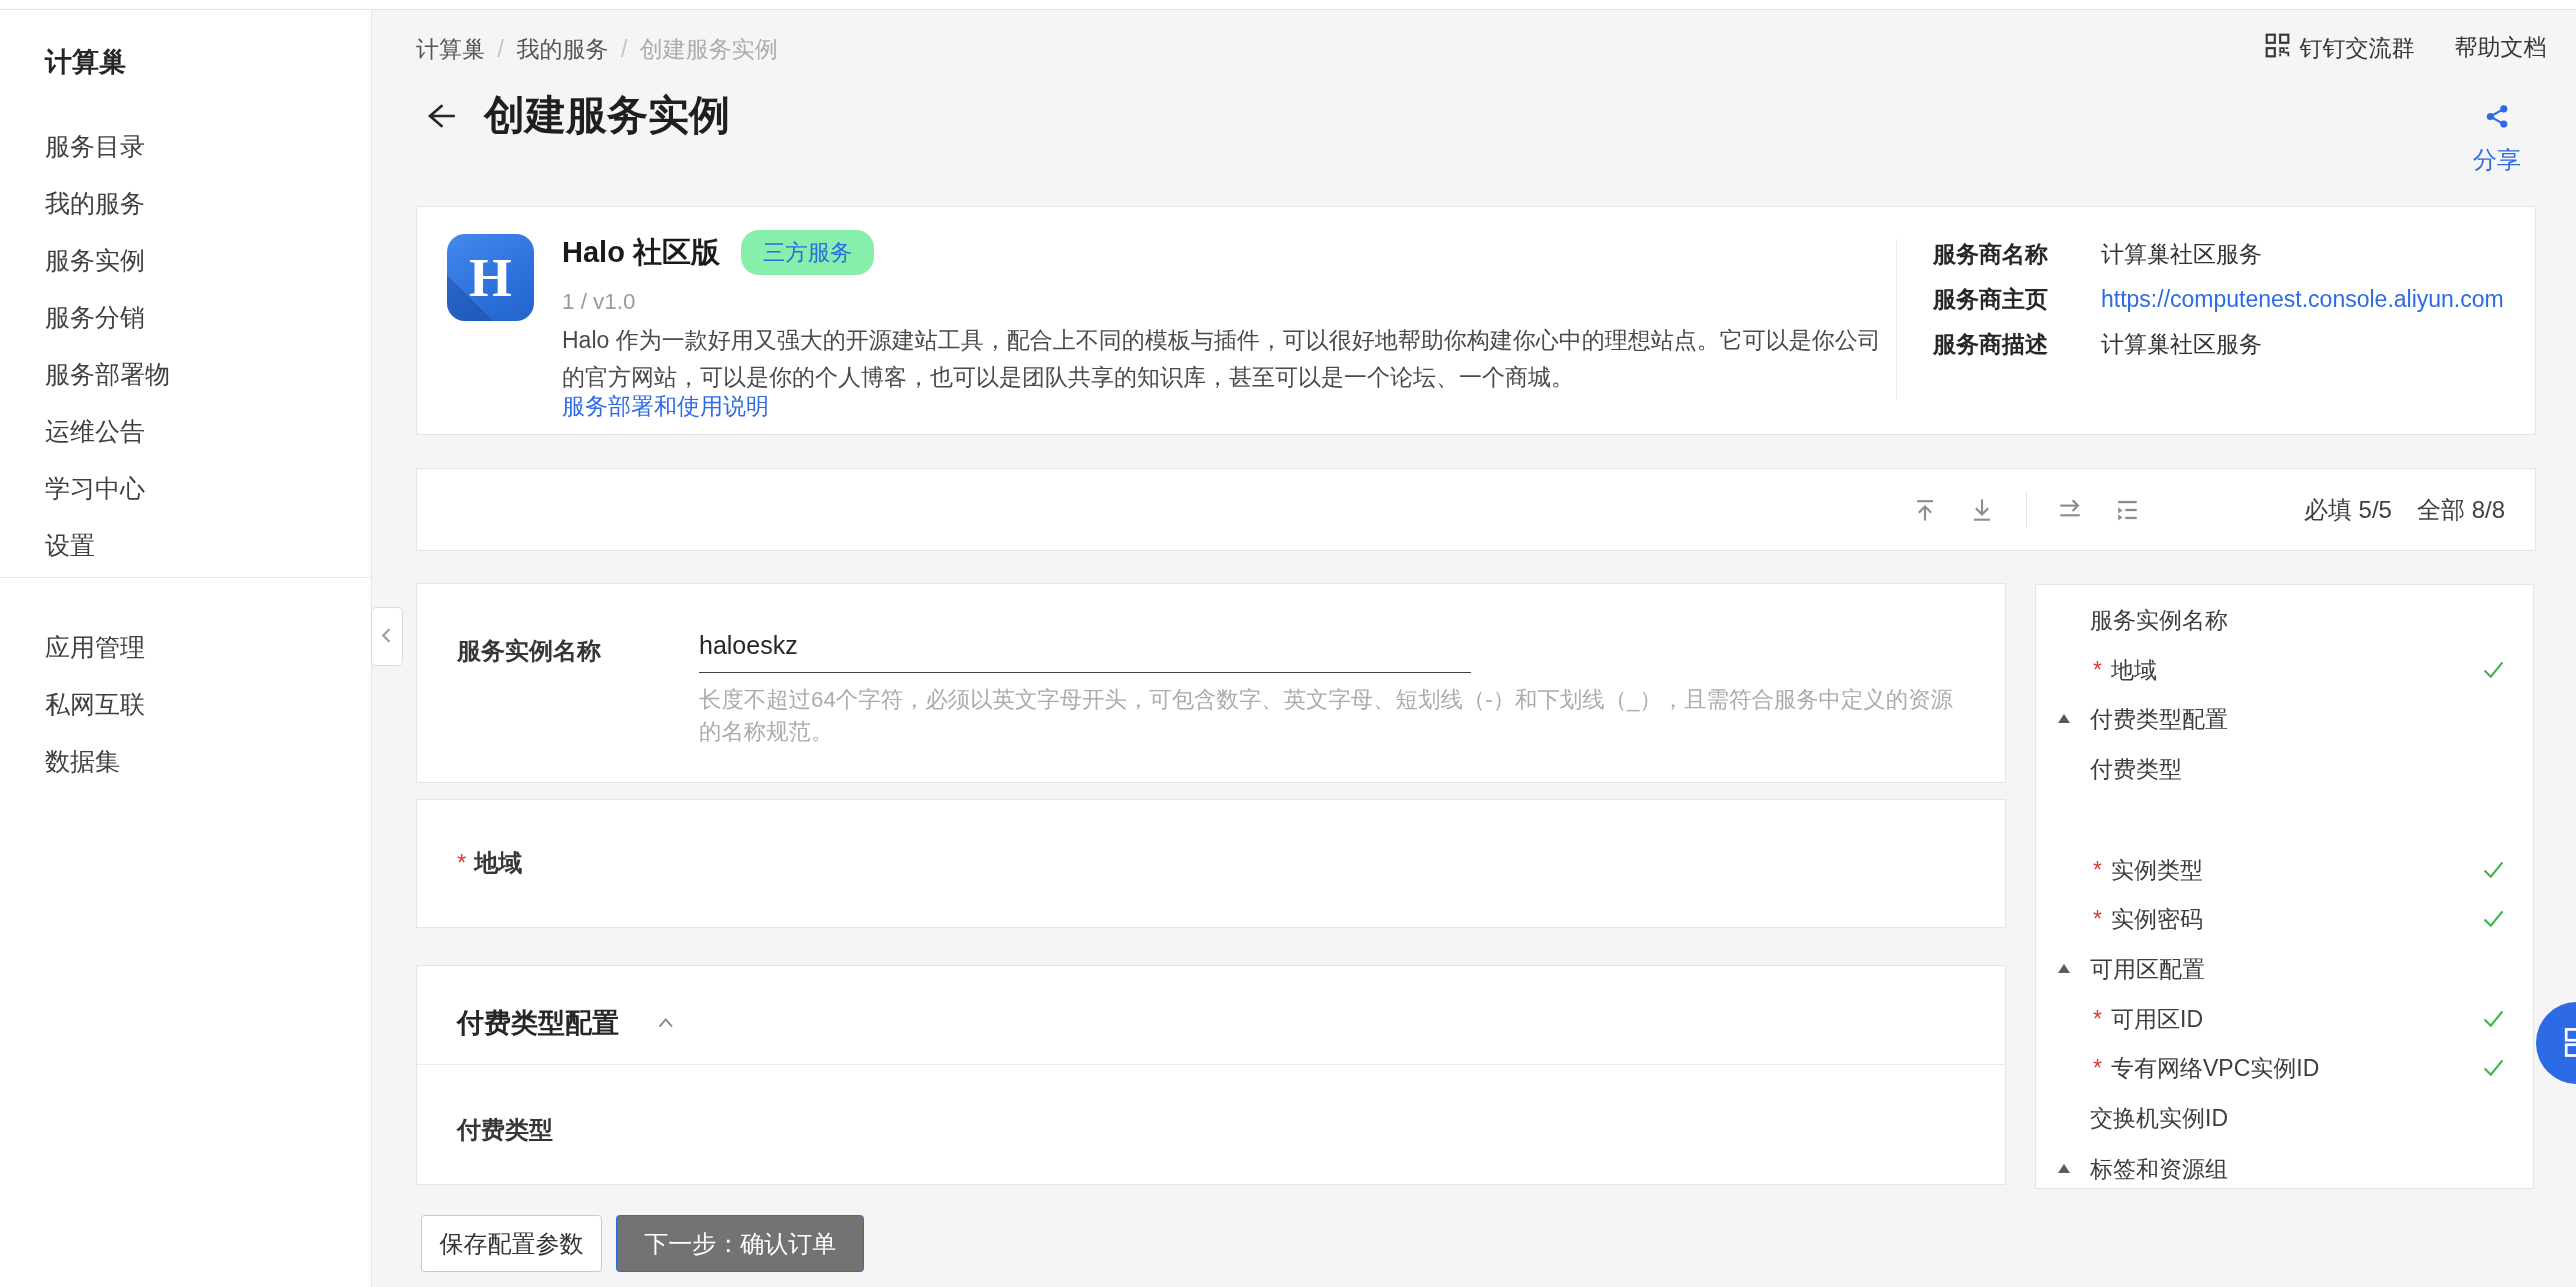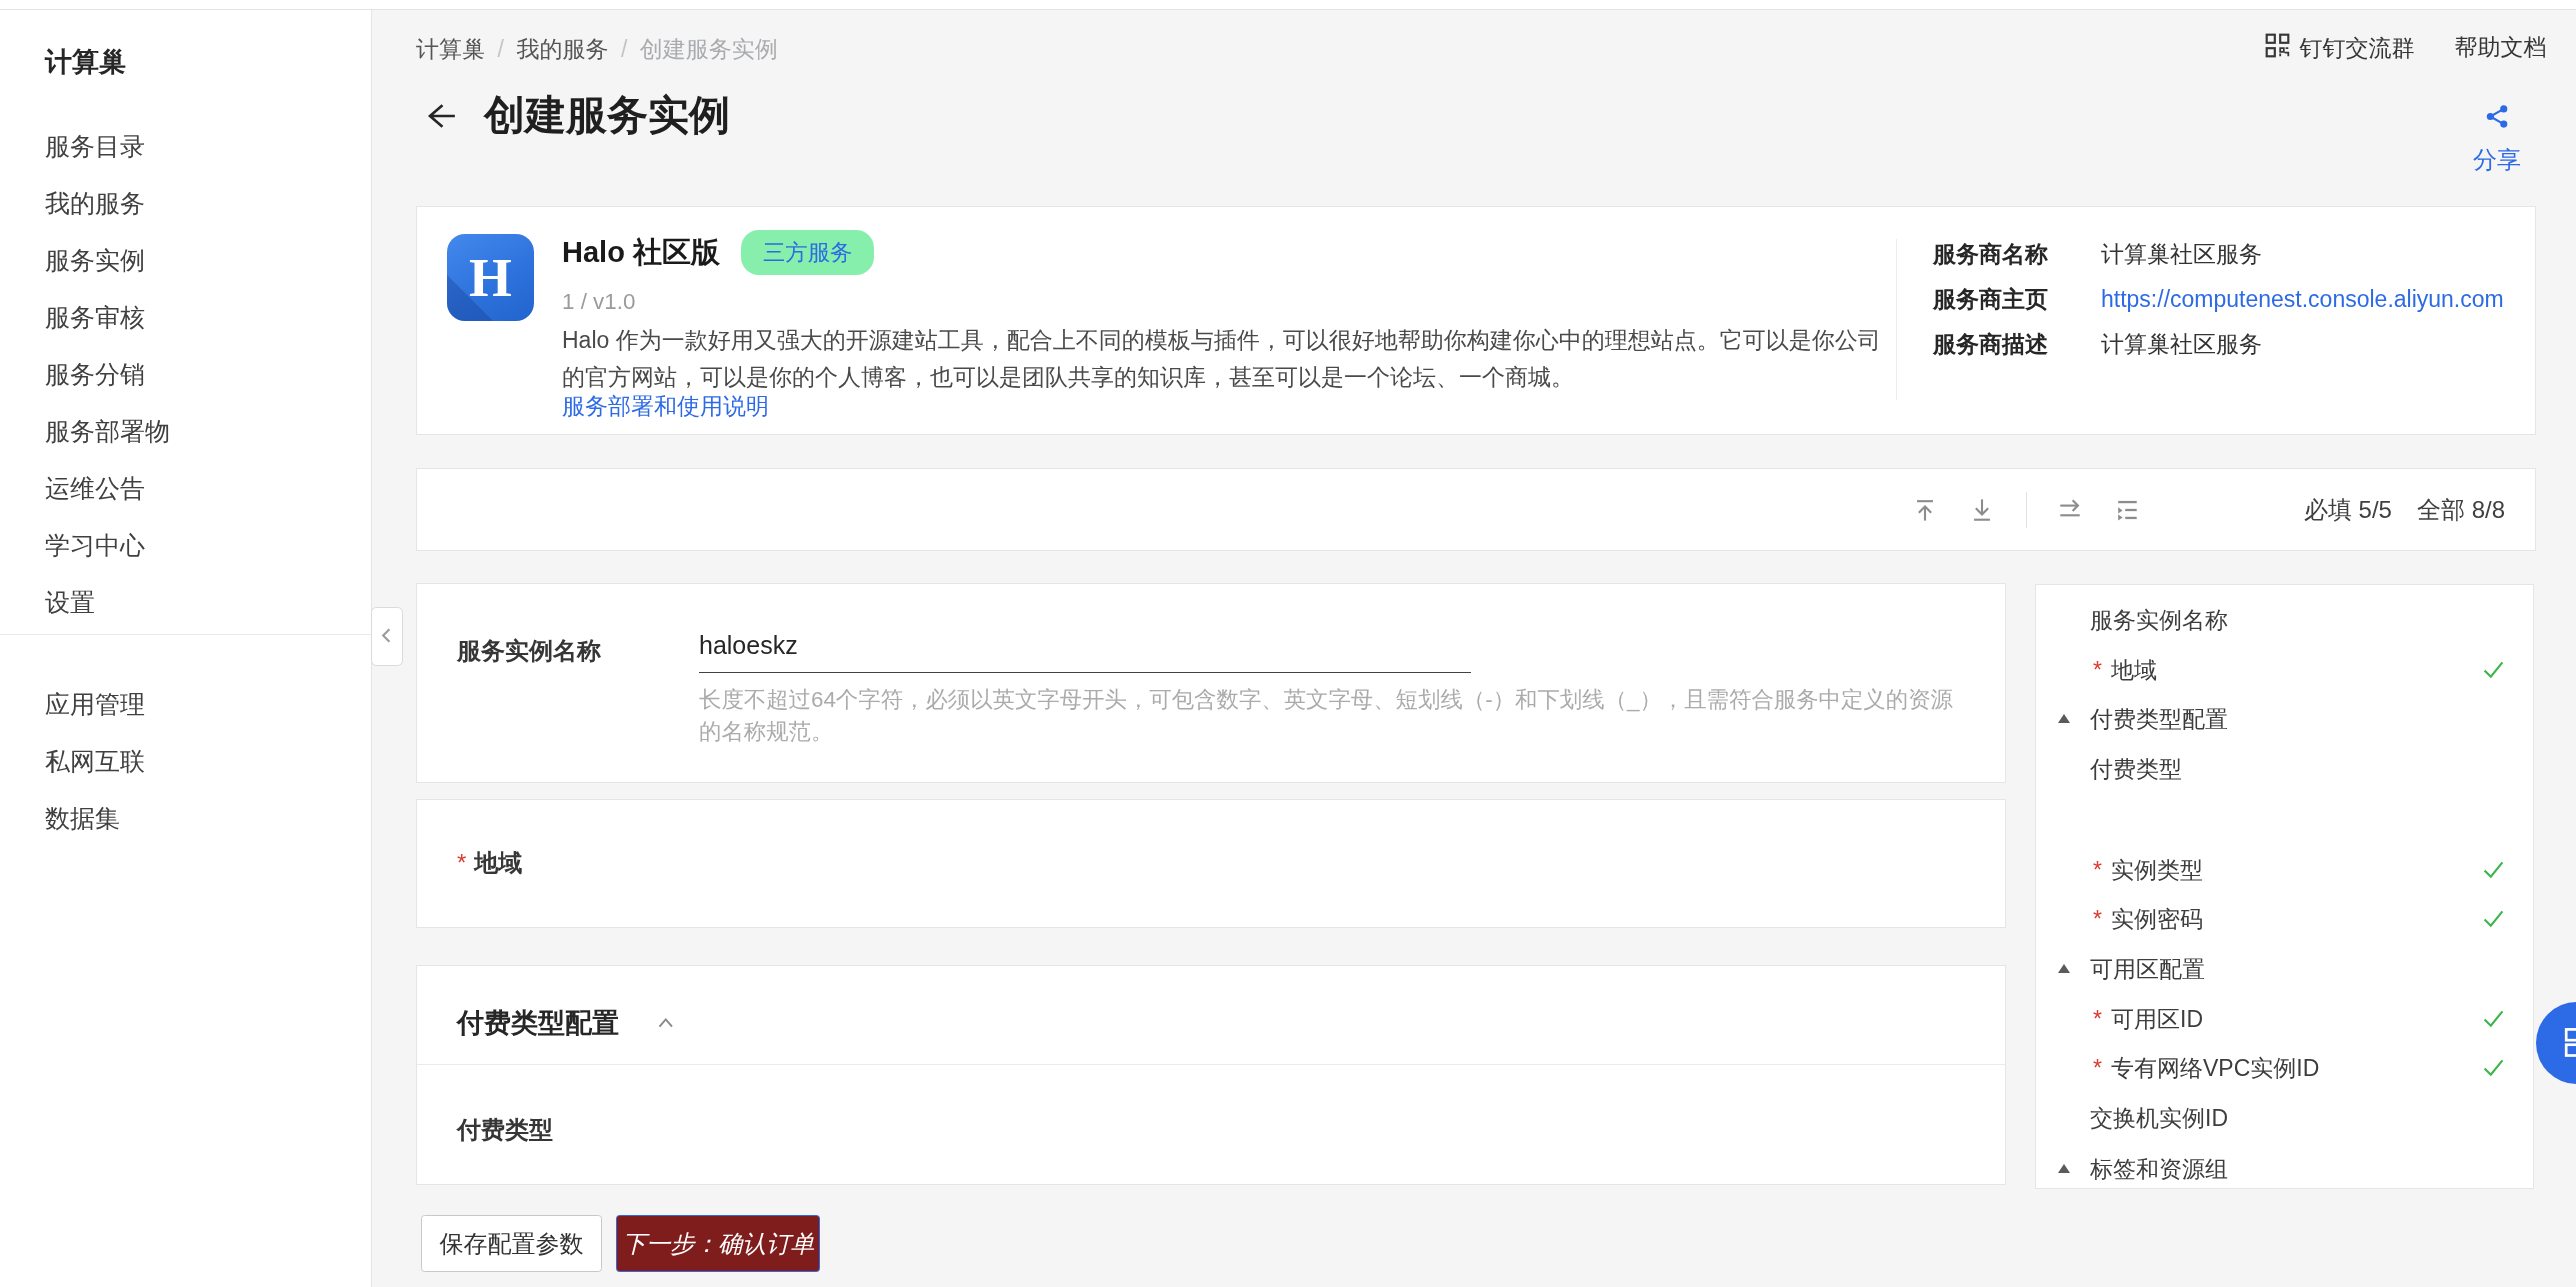--- a/index.html
+++ b/index.html
@@ -76,21 +76,21 @@
   .sec-divider{position:absolute;left:0;right:0;top:98px;border-top:0.9px solid #ebebed;}
   .toggles{position:absolute;left:287px;top:132px;display:flex;gap:16px;}
   .toggle{width:261px;height:55px;display:flex;align-items:center;justify-content:center;font-size:24px;box-sizing:border-box;cursor:pointer;}
   .toggle.selected{background:#d9e6f9;border:0.9px solid #8fb0e8;color:#2b2b2b;}
   .toggle.normal{background:#fff;border:0.9px solid #cfcfcf;color:#333;width:269px;}
 
   
   .footer-actions{position:absolute;left:421px;top:1215px;display:flex;gap:14.3px;}
   .btn{height:57px;display:flex;align-items:center;justify-content:center;font-size:24px;border-radius:3.6px;box-sizing:border-box;cursor:pointer;}
   .btn.ghost{width:181px;background:#fff;border:0.9px solid #c8c8ca;color:#333;}
-  .btn.primary{width:204px;background:#7f1d1d;color:#fff;border:0.9px solid #2d6ae5;font-style:italic;}
+  .btn.primary{width:248px;background:#737373;color:#fff;border:0.9px solid #2d6ae5;}
 
   
   .outline{left:2035px;top:584px;width:499px;height:605px;}
   .o-row{position:absolute;left:0;right:0;height:32px;}
   .o-tri{position:absolute;left:21.5px;top:11.6px;width:0;height:0;border-left:6.3px solid transparent;border-right:6.3px solid transparent;border-bottom:9px solid #5a5a5a;cursor:pointer;}
   .o-label{position:absolute;left:54px;top:1.8px;font-size:23px;color:#3d3d3d;cursor:pointer;}
   .o-star{position:absolute;left:57px;top:3.6px;font-size:23px;color:#dc3b30;}
   .o-label.req{left:75px;}
   .o-check{position:absolute;right:27px;top:3.6px;}
 
@@ -101,21 +101,20 @@
 <body>
 
 <div class="top-strip"></div>
 
 <div class="sidebar">
   <div class="sidebar-title">计算巢</div>
   <div class="side-nav">
       <div class="side-item">服务目录</div>
       <div class="side-item">我的服务</div>
       <div class="side-item">服务实例</div>
-      <div class="side-item">服务审核</div>
       <div class="side-item">服务分销</div>
       <div class="side-item">服务部署物</div>
       <div class="side-item">运维公告</div>
       <div class="side-item">学习中心</div>
       <div class="side-item">设置</div>
     </div>
   <div class="side-divider"></div>
   <div class="side-nav secondary">
       <div class="side-item">应用管理</div>
       <div class="side-item">私网互联</div>

